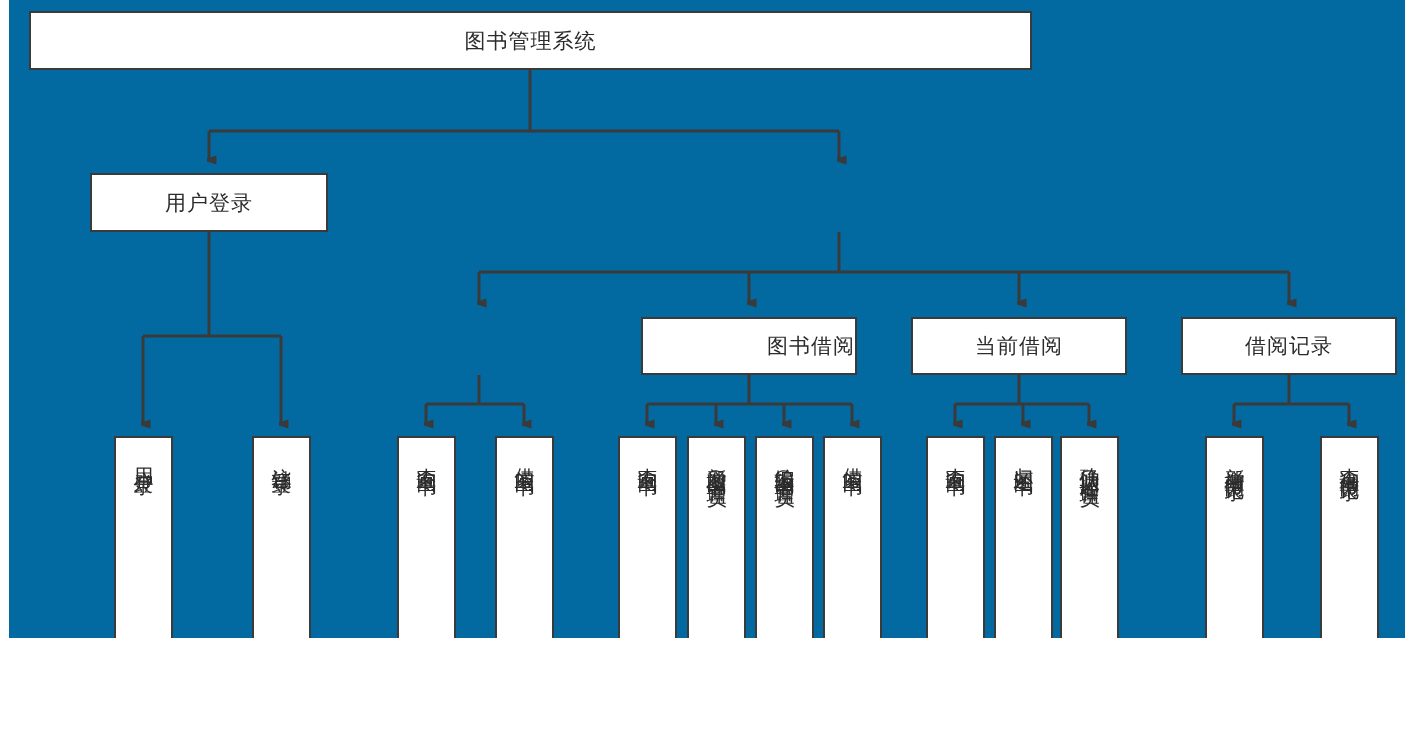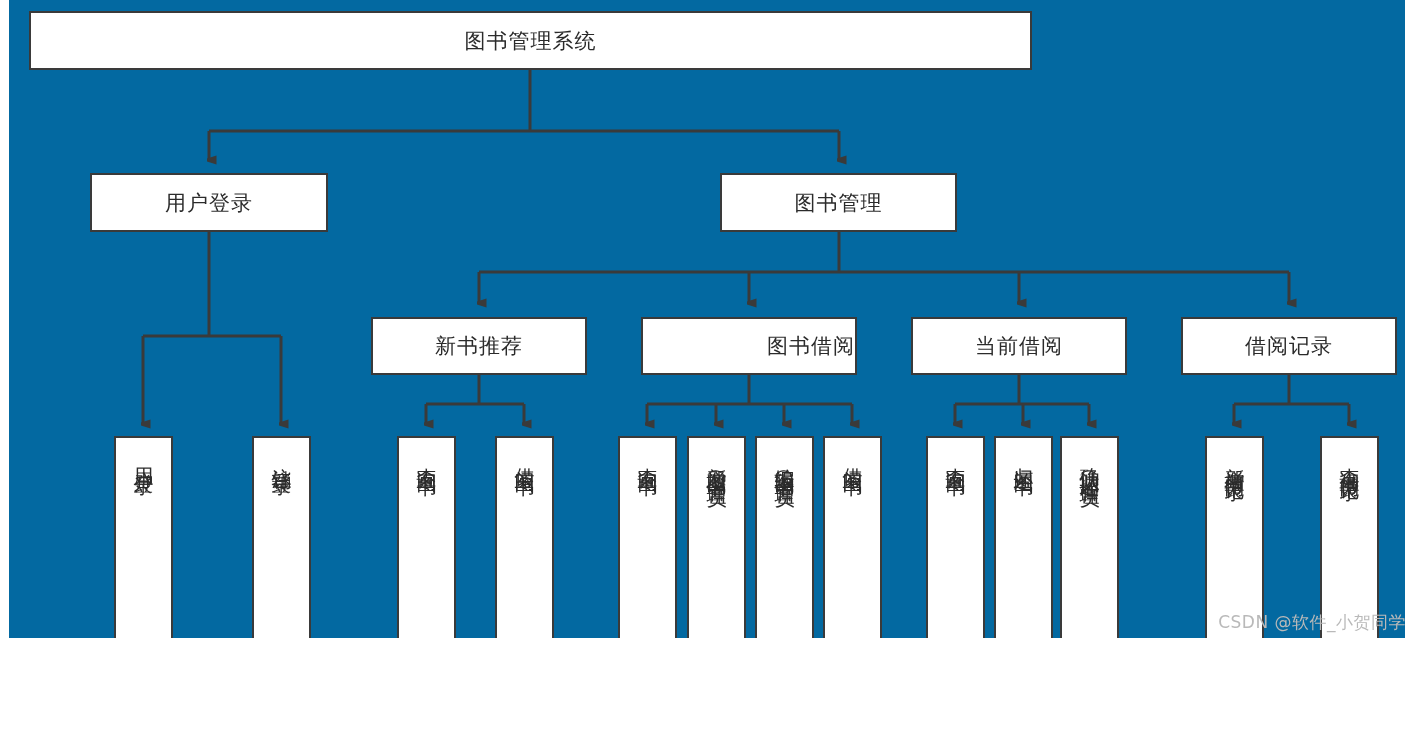--- a/index.html
+++ b/index.html
@@ -120,27 +120,21 @@
     </g>
   </svg>
 
   <div class="node h" style="left:20px; top:11px; width:1003px; height:59px;">
     <span>图书管理系统</span>
   </div>
 
   <div class="node h" style="left:81px; top:173px; width:238px; height:59px;">
     <span>用户登录</span>
   </div>
-  <div class="node h" style="left:711px; top:173px; width:237px; height:59px;">
-    <span>图书管理</span>
-  </div>
 
-  <div class="node h" style="left:362px; top:317px; width:216px; height:58px;">
-    <span>新书推荐</span>
-  </div>
   <div class="node h" style="left:632px; top:317px; width:216px; height:58px;justify-content:flex-end;">
     <span>图书借阅</span>
   </div>
   <div class="node h" style="left:1172px; top:317px; width:216px; height:58px;">
     <span>借阅记录</span>
   </div>
   <div class="node h" style="left:902px; top:317px; width:216px; height:58px;">
     <span>当前借阅</span>
   </div>
 
@@ -181,15 +175,14 @@
     <span class="vtext">确认归还（管理员）</span>
   </div>
 
   <div class="node v" style="left:1196px; top:436px; width:59px; height:299px;">
     <span class="vtext">新增借阅记录</span>
   </div>
   <div class="node v" style="left:1311px; top:436px; width:59px; height:299px;">
     <span class="vtext">查询借阅记录</span>
   </div>
 
-  <div class="watermark">CSDN @软件_小贺同学</div>
 
 </div>
 
 </body></html>

